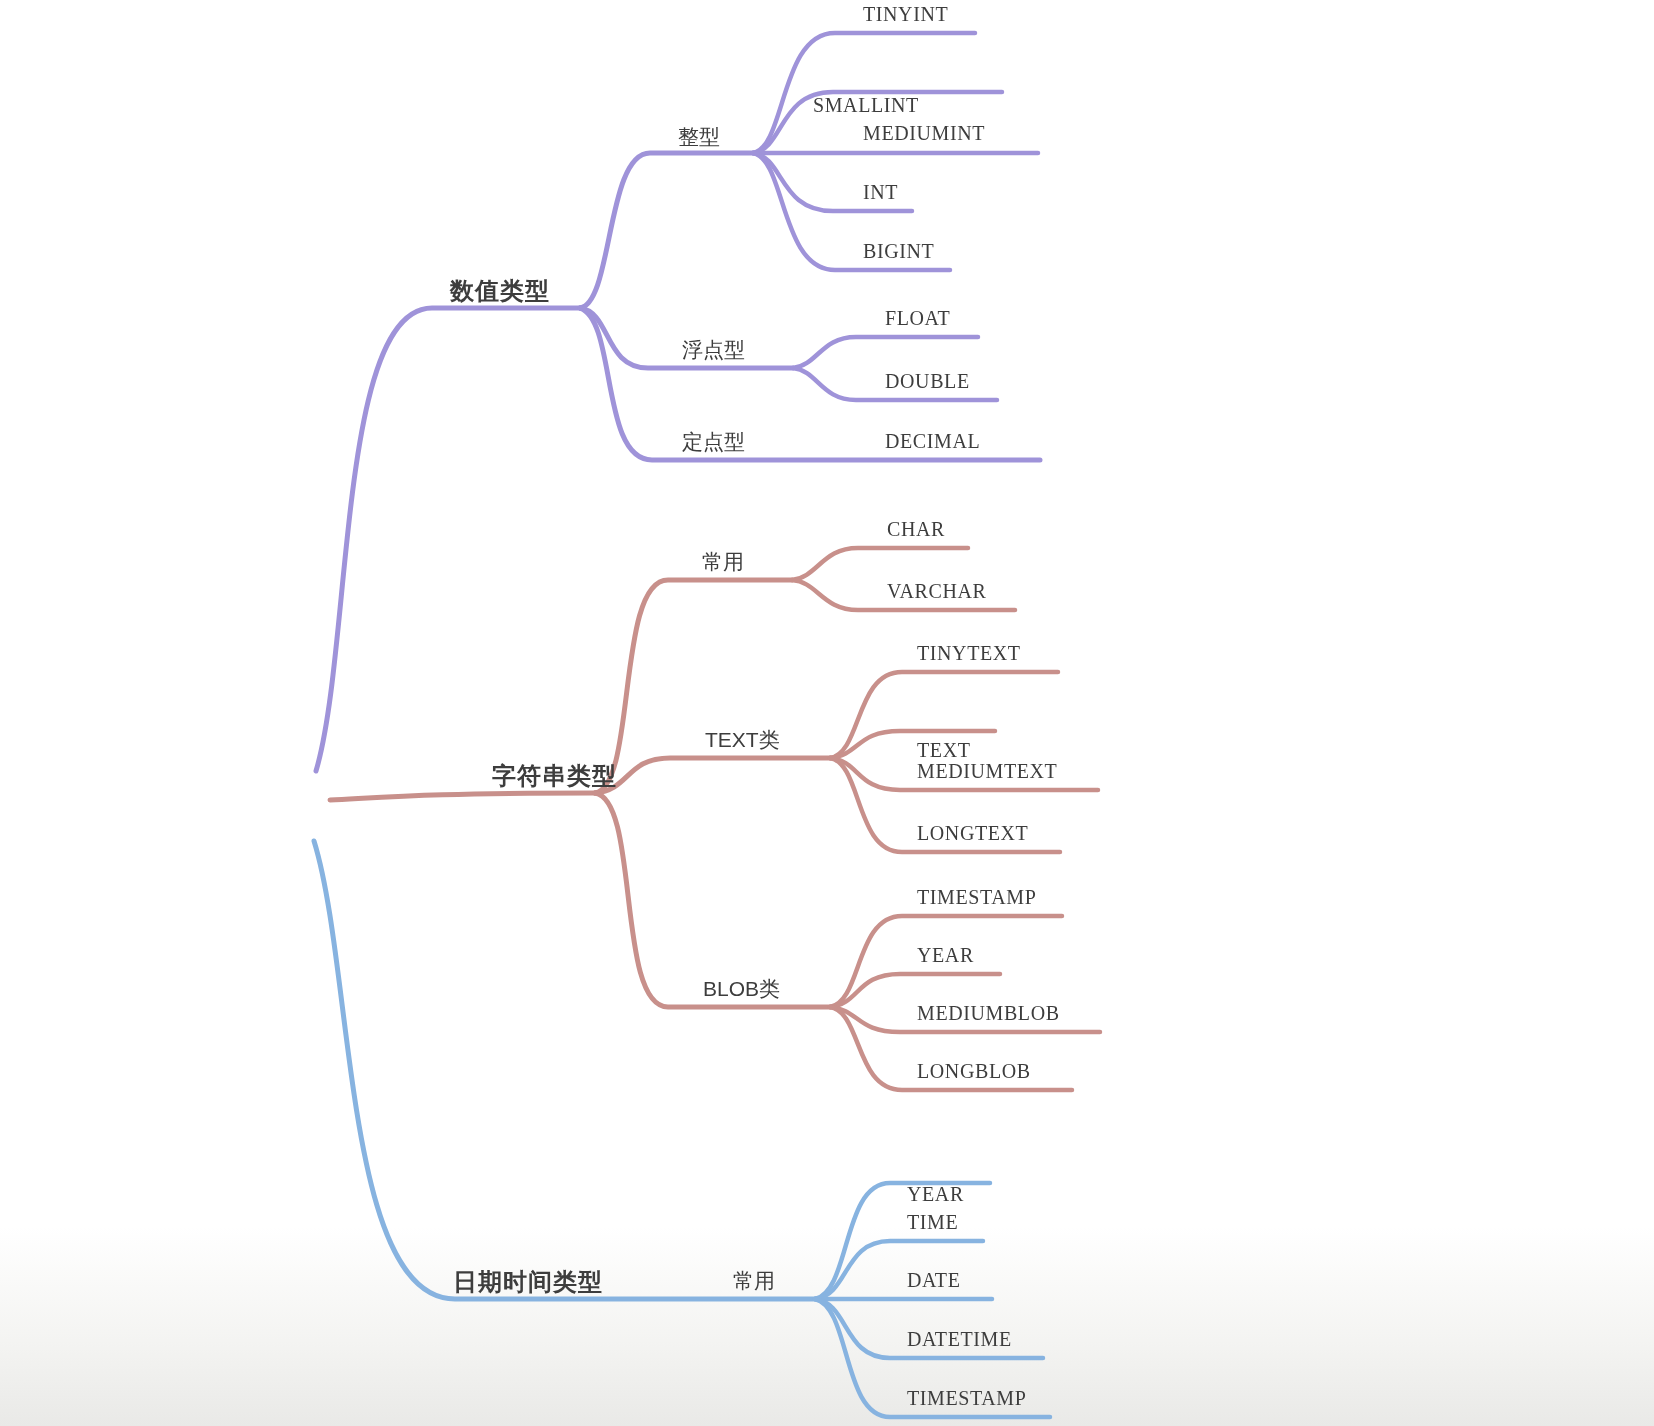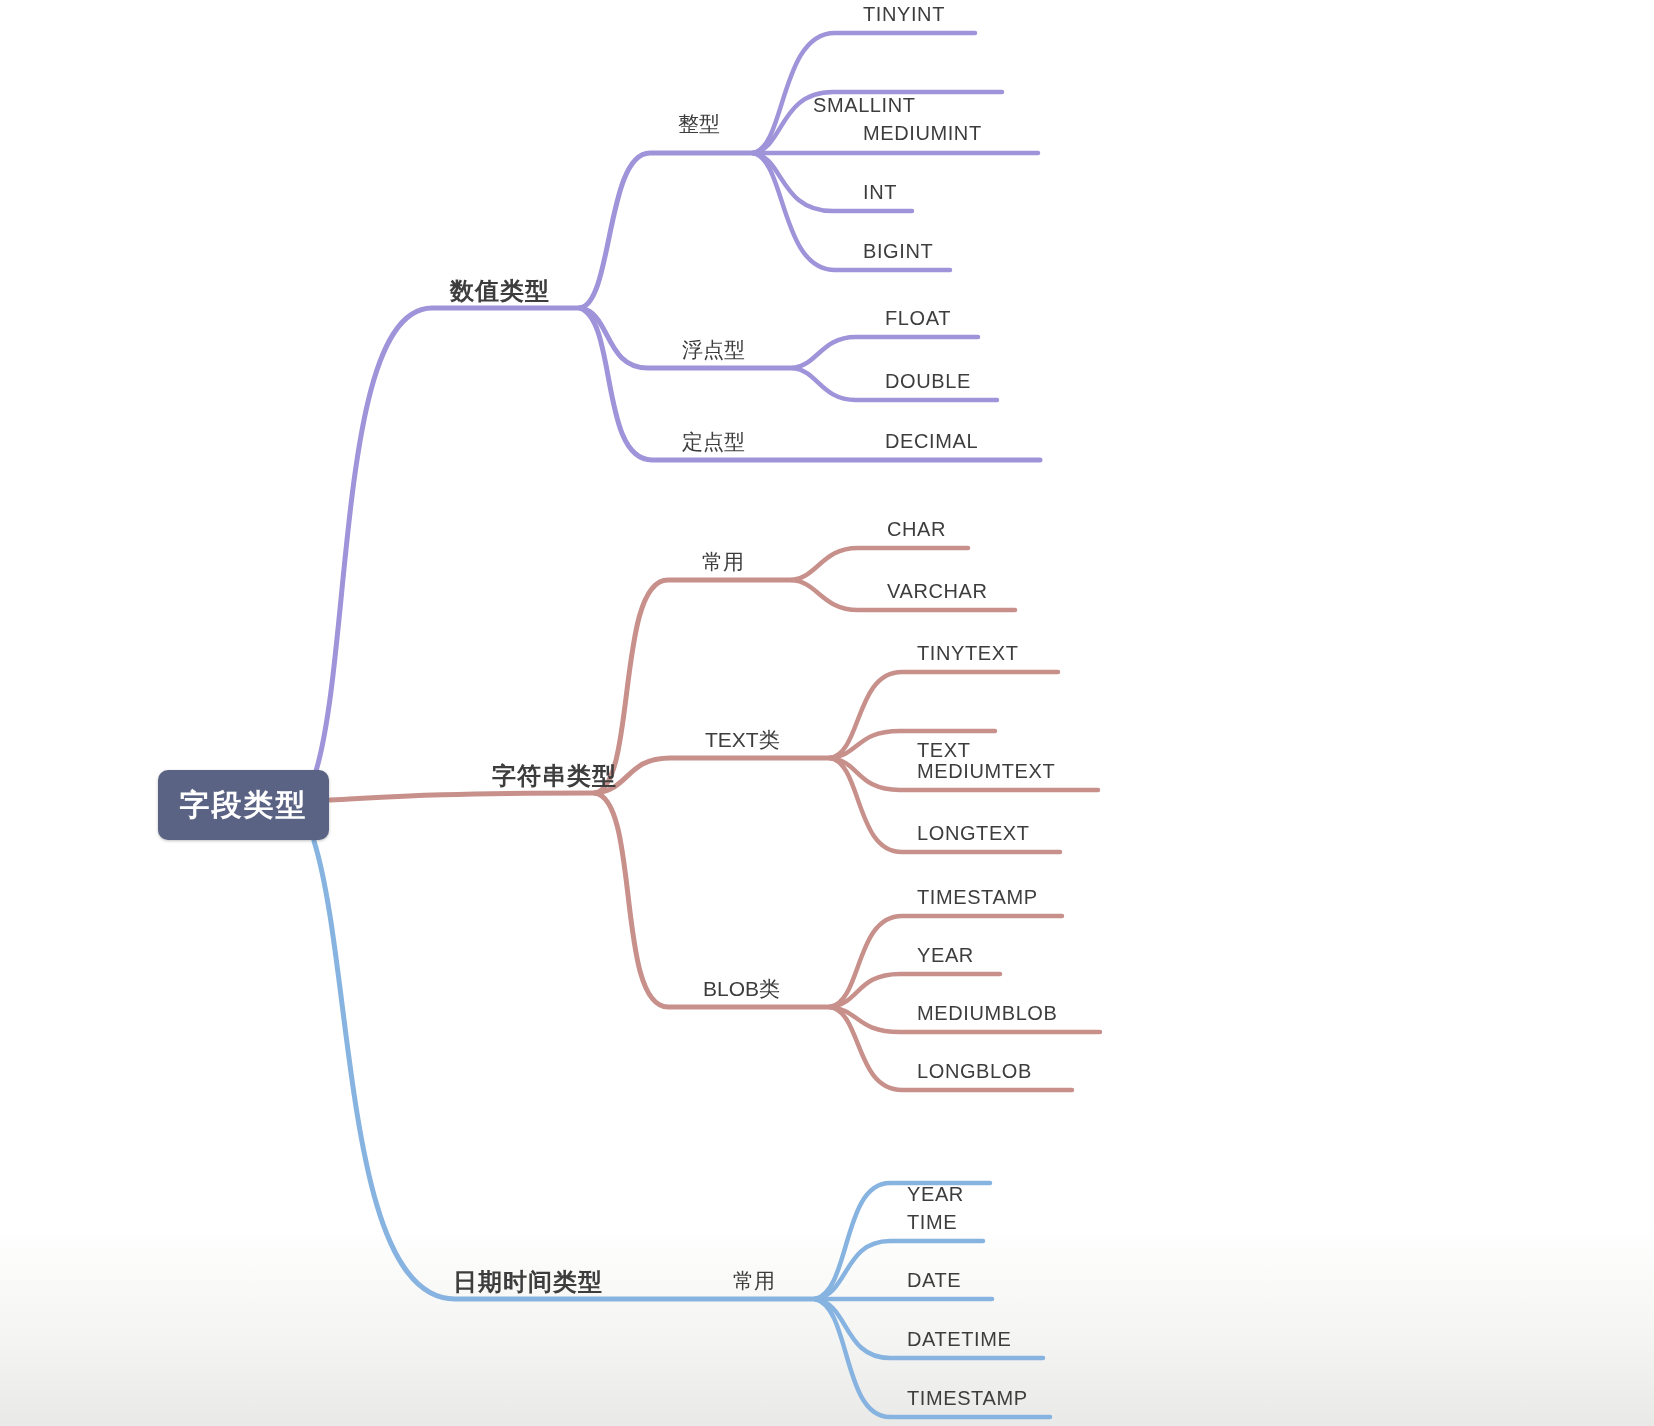--- a/index.html
+++ b/index.html
@@ -22,21 +22,21 @@
   .w4 { stroke-width: 4.5px; }
 
   .node {
     position: absolute;
     white-space: nowrap;
     color: #3d3d3d;
     line-height: 1.25;
     cursor: default;
   }
   .cjk  { font-size: 21px; }
-  .en   { font-size: 20px; letter-spacing: 0.6px; }
+  .en   { font-size: 20px; letter-spacing: 0.6px; font-family: Liberation Serif, serif; }
   .lvl1 { font-size: 24px; font-weight: bold; letter-spacing: 1px; }
 
   .root-node {
     position: absolute;
     left: 158px; top: 770px;
     width: 171px; height: 70px;
     background: #5b6384;
     border-radius: 10px;
     box-shadow: 0 1px 3px rgba(0,0,0,0.25);
     display: flex; align-items: center; justify-content: center;
@@ -79,24 +79,23 @@
     <path class="pink w4" d="M 830 1007 C 862 1012, 855 1090, 902 1090 L 1072 1090"></path>
 
     <path class="blue w5" d="M 314 841 C 354 970, 344 1299, 455 1299 L 815 1299"></path>
     <path class="blue w4" d="M 815 1299 C 851 1291, 842 1183, 890 1183 L 990 1183"></path>
     <path class="blue w4" d="M 815 1299 C 849 1295, 843 1241, 890 1241 L 983 1241"></path>
     <path class="blue w4" d="M 815 1299 L 992 1299"></path>
     <path class="blue w4" d="M 815 1299 C 849 1303, 843 1358, 890 1358 L 1043 1358"></path>
     <path class="blue w4" d="M 815 1299 C 851 1307, 842 1417, 890 1417 L 1050 1417"></path>
   </svg>
 
-  <div class="root-node">字段类型</div>
 
   <div class="node lvl1" style="left:450px; top:276px;">数值类型</div>
-  <div class="node cjk" style="left:678px; top:111px;">整型</div>
+  <div class="node cjk" style="left:678px; top:124px;">整型</div>
   <div class="node en" style="left:863px; top:2px;">TINYINT</div>
   <div class="node en" style="left:813px; top:61px;margin-top:32px;">SMALLINT</div>
   <div class="node en" style="left:863px; top:121px;">MEDIUMINT</div>
   <div class="node en" style="left:863px; top:180px;">INT</div>
   <div class="node en" style="left:863px; top:239px;">BIGINT</div>
   <div class="node cjk" style="left:682px; top:337px;">浮点型</div>
   <div class="node en" style="left:885px; top:306px;">FLOAT</div>
   <div class="node en" style="left:885px; top:369px;">DOUBLE</div>
   <div class="node cjk" style="left:682px; top:429px;">定点型</div>
   <div class="node en" style="left:885px; top:429px;">DECIMAL</div>

